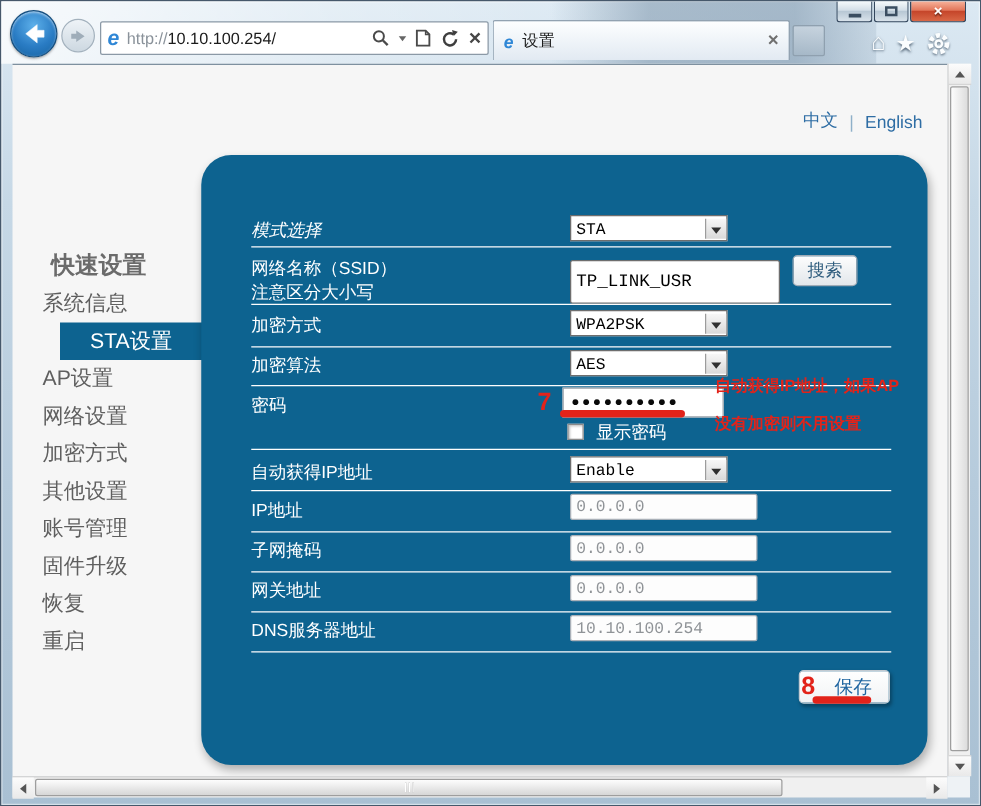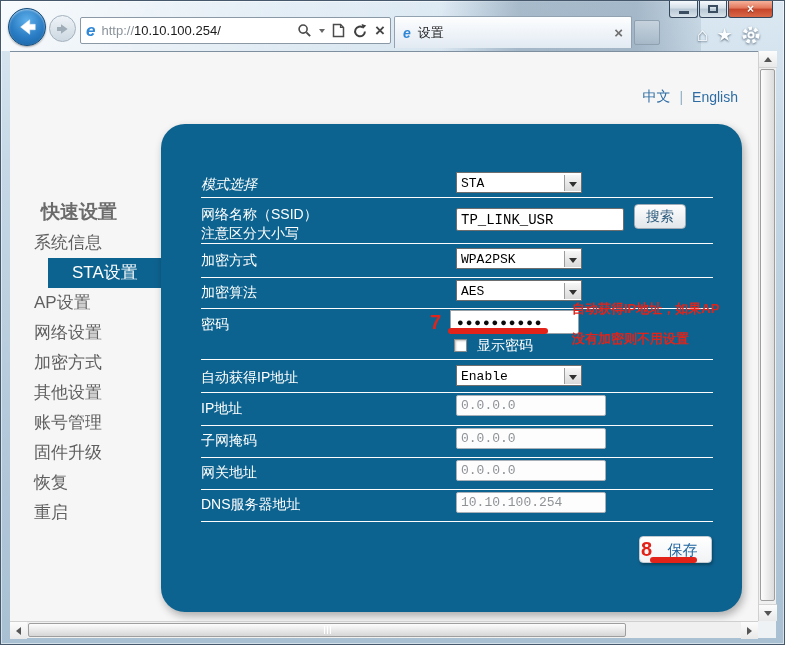--- a/index.html
+++ b/index.html
@@ -74,21 +74,21 @@
 
   .sel { position:absolute; left:295px; width:126px; height:21px; background:#fff; border:1px solid #6e6e6e; display:flex;align-items:center; }
   .sel-text { flex:1; font-family:"Liberation Mono",monospace; font-size:13px; color:#000; padding:2px 0 0 4px;
     white-space:nowrap; overflow:hidden; }
   .sel-btn { width:17px; background:linear-gradient(#f7f7f7,#d9d9d9); border-left:1px solid #9c9c9c;
     display:flex; align-items:flex-start; justify-content:center; }
   .sel-tri { width:0; height:0; border:4px solid transparent; border-top:5px solid #303030; margin-top:7px; }
 
   .inp { position:absolute; left:295px; width:150px; height:21px; background:#fdfdfd; border:1px solid #a9b0b8;
     border-radius:2px; font-family:"Liberation Mono",monospace; font-size:13px; color:#8f9397; padding:0 4px; }
-  .inp.ssid { width:168px; height:23px; background:#fff; border-color:#6e6e6e; color:#000; font-size:14px; }
+  .inp.ssid { width:168px; height:35px; background:#fff; border-color:#6e6e6e; color:#000; font-size:14px; }
 
   .pw-box { position:absolute; left:289px; top:186px; width:129px; height:24px; background:#fff;
     border:1px solid #98a0a8; display:flex; align-items:center; padding-left:6px; }
   .pw-dots { font-size:11px; letter-spacing:2px; color:#0a0a0a; font-weight:bold; }
 
   .cb { position:absolute; left:293px; top:215px; width:13px; height:13px; background:#fff;
     border:1px solid #8b8b8b; box-shadow:inset 1px 1px 2px rgba(0,0,0,.25); }
   .show-pwd { position:absolute; left:316px; top:213px; color:#fff; font-size:14px; }
 
   .btn-search { position:absolute; left:473px; top:80px; width:52px; height:25px;

